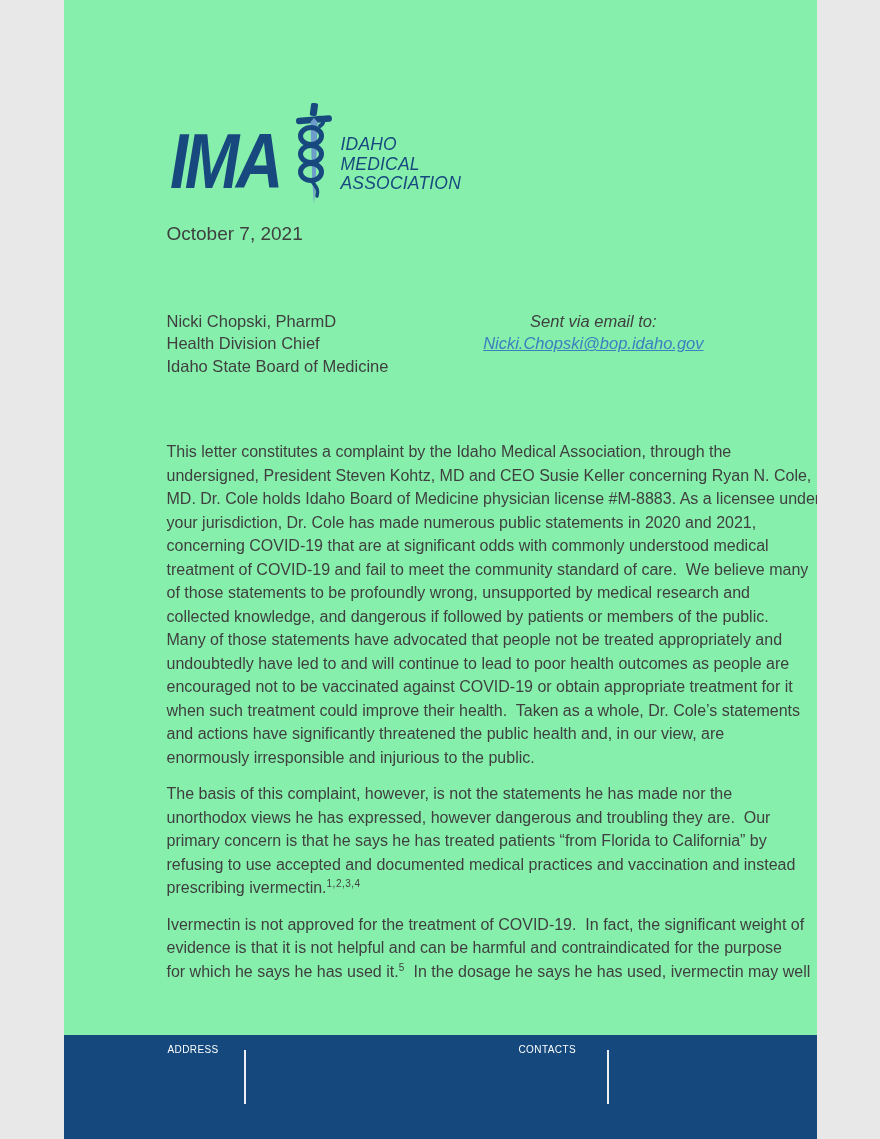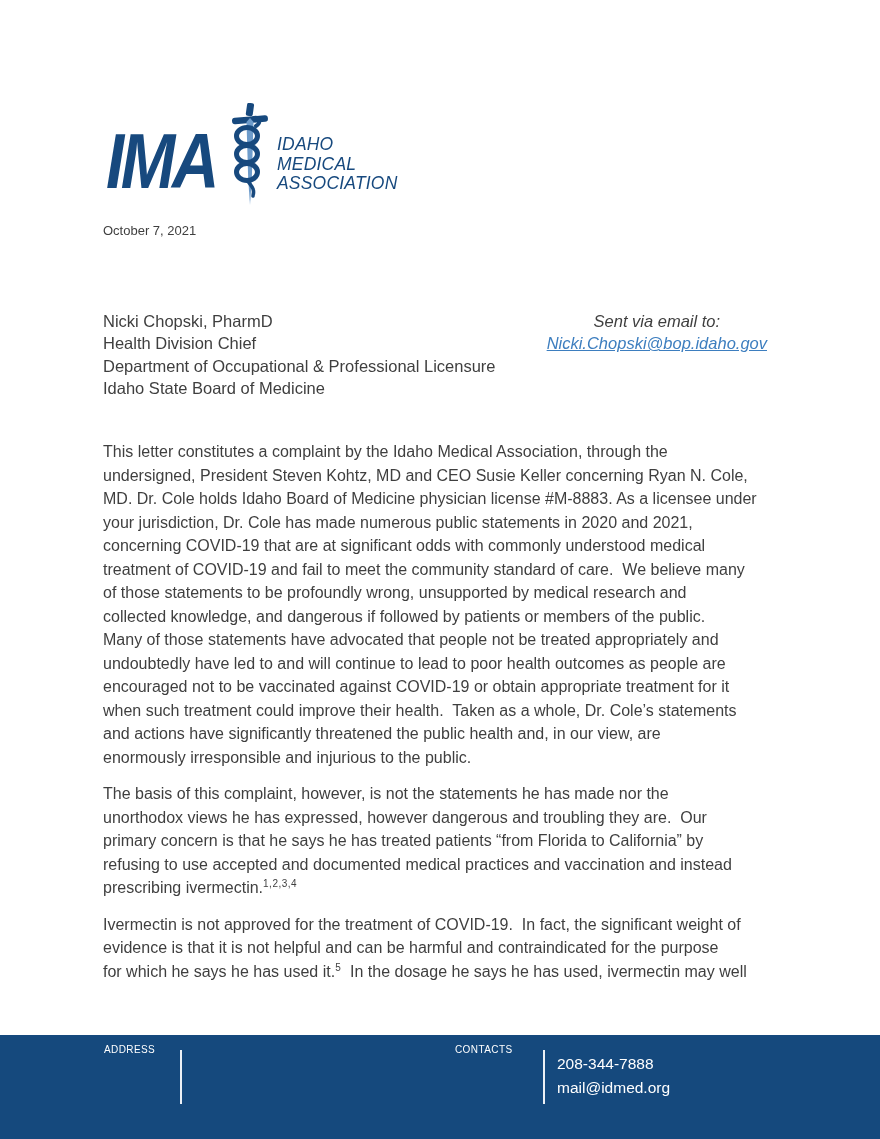--- a/index.html
+++ b/index.html
@@ -6,22 +6,22 @@
     --accent-blue:#17497E;
     --staff-blue:#6E9CCB;
     --footer-blue:#15497D;
     --link-blue:#3D7EBF;
     --text-color:#3F3F3F;
   }
   *{box-sizing:border-box;margin:0;padding:0;}
   html,body{background:#e8e8e8;}
   .page{
     position:relative;
-    width:880px;height:1139px;
-    background:#ffffff;
+    width:753px;height:1139px;
+    background:#86efac;
     font-family:"Liberation Sans", sans-serif;
     color:var(--text-color);
     overflow:hidden;
     margin:0 auto;
   }
   
   .logo-acronym{
     position:absolute;left:106px;top:122px;
     font-size:78px;line-height:78px;
     font-weight:bold;font-style:italic;
@@ -30,21 +30,21 @@
     transform:scaleX(0.84);transform-origin:left top;
   }
   .logo-staff{position:absolute;left:227px;top:103px;width:47px;height:106px;}
   .logo-org{
     position:absolute;left:277px;top:135px;
     font-weight:normal;font-style:italic;
     color:var(--accent-blue);
     font-size:17.5px;line-height:19.5px;letter-spacing:0.2px;
   }
   
-  .date{position:absolute;left:103px;top:223px;font-size:13px;}
+  .date{position:absolute;left:103px;top:223px;font-size:19px;}
   .recipient{position:absolute;left:103px;top:310px;font-size:16.5px;line-height:22.3px;}
   .sent-via{
     position:absolute;right:113px;top:310px;
     text-align:center;font-style:italic;
     font-size:16.5px;line-height:22.3px;
   }
   .email-link{color:var(--link-blue);text-decoration:underline;cursor:pointer;}
   
   .body-text{position:absolute;left:103px;top:440px;width:724px;font-size:16px;line-height:23.5px;}
   .body-text p{white-space:pre-line;margin:0 0 13px 0;}
@@ -99,21 +99,20 @@
     <div>IDAHO</div>
     <div>MEDICAL</div>
     <div>ASSOCIATION</div>
   </div>
 
   <div class="date">October 7, 2021</div>
 
   <div class="recipient">
     <div>Nicki Chopski, PharmD</div>
     <div>Health Division Chief</div>
-    <div>Department of Occupational &amp; Professional Licensure</div>
     <div>Idaho State Board of Medicine</div>
   </div>
 
   <div class="sent-via">
     <div>Sent via email to:</div>
     <div><a class="email-link">Nicki.Chopski@bop.idaho.gov</a></div>
   </div>
 
   <div class="body-text">
     <p>This letter constitutes a complaint by the Idaho Medical Association, through the
@@ -139,19 +138,15 @@
 evidence is that it is not helpful and can be harmful and contraindicated for the purpose
 for which he says he has used it.</span><sup>5</sup><span>&nbsp; In the dosage he says he has used, ivermectin may well</span></p>
   </div>
 
   <div class="footer">
     <div class="footer-label address">ADDRESS</div>
     <div class="footer-divider d1"></div>
 
     <div class="footer-label contacts">CONTACTS</div>
     <div class="footer-divider d2"></div>
-    <div class="footer-lines contacts">
-      <div>208-344-7888</div>
-      <div>mail@idmed.org</div>
-    </div>
   </div>
 
 </div>
 
 </body></html>

